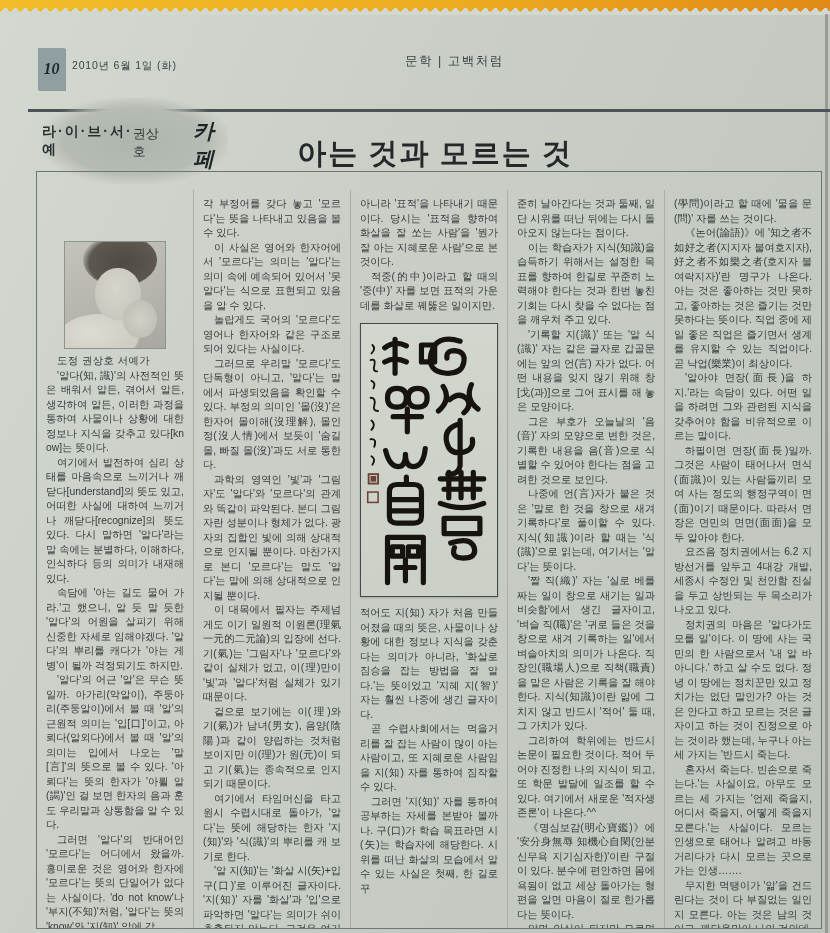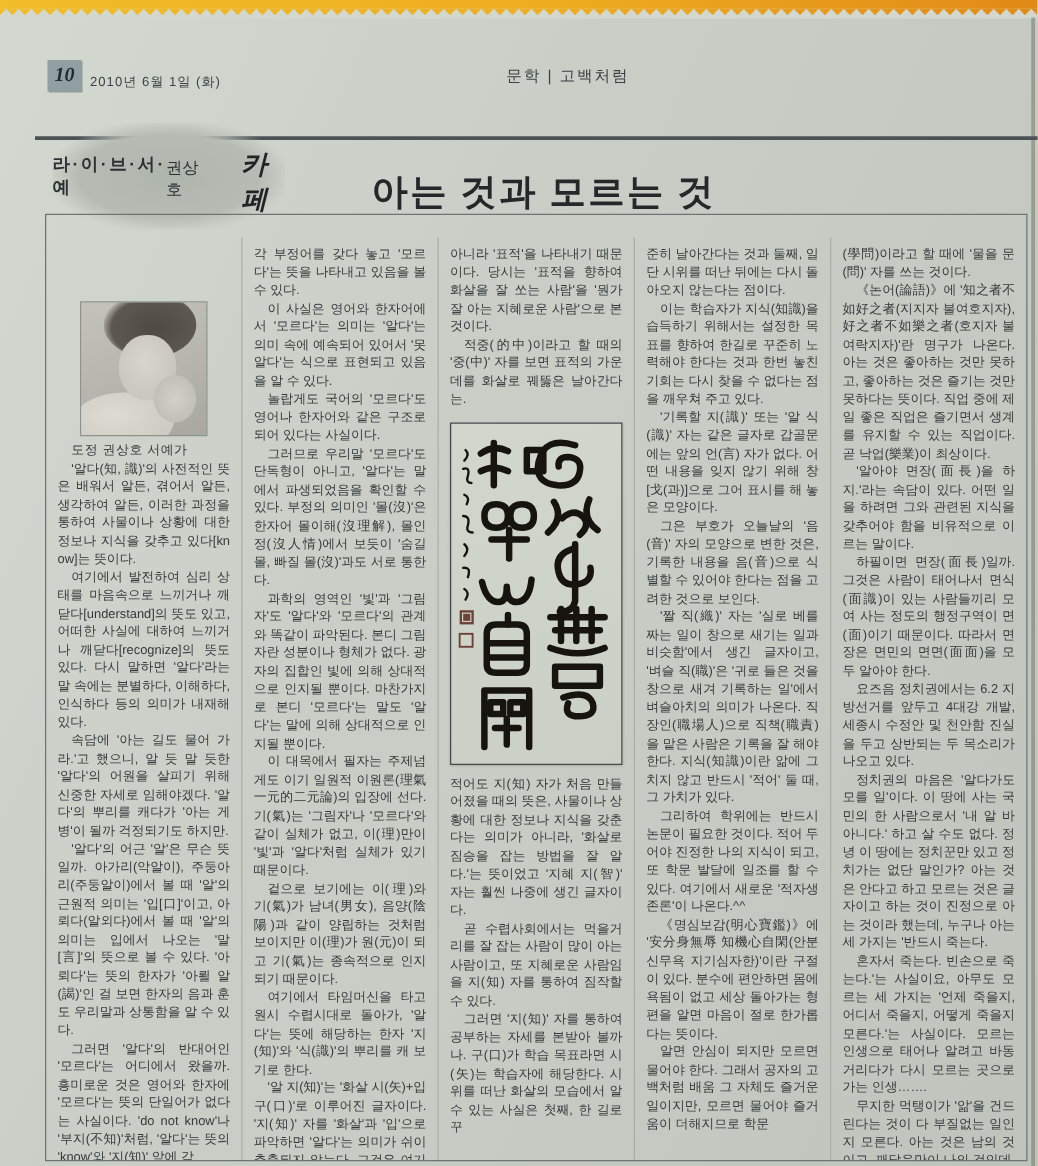--- a/index.html
+++ b/index.html
@@ -14,21 +14,21 @@
     background:linear-gradient(115deg,#d3d8d0 0%,#c9cec6 38%,#c2c8c0 78%,#bdc3bb 100%);
   }
   .torn-edge{
     position:absolute;left:0;right:0;top:-7px;height:8px;
     background:conic-gradient(from 135deg at 50% 0,#d2d7cf 90deg,transparent 0) 0 0/10px 8px repeat-x;
   }
   .edge-shadow-right{position:absolute;top:0;bottom:0;right:2px;width:3px;background:rgba(70,75,70,.35);}
   
   .page-header{position:absolute;left:0;top:32px;right:0;height:34px;}
   .page-num-badge{
-    position:absolute;left:38px;top:2px;width:27px;height:25px;
+    position:absolute;left:38px;top:2px;width:27px;height:42px;
     background:#909fa1;color:#1c2b30;
     font-family:"Liberation Serif","DejaVu Serif",serif;font-style:italic;font-weight:bold;
     font-size:16px;display:flex;align-items:center;justify-content:center;
     box-shadow:1px 1px 0 rgba(60,65,62,.4);
   }
   .page-date{position:absolute;left:72px;top:13px;font-size:10.5px;letter-spacing:.8px;color:#3c4446;}
   .page-section{position:absolute;left:405px;top:7px;font-size:12.5px;letter-spacing:1.5px;color:#3a4143;}
   .header-rule{position:absolute;left:28px;right:0;top:63px;height:3px;background:#4c5255;}
   
   .masthead{
@@ -131,21 +131,21 @@
       <p>그러므로 우리말 '모르다'도 단독형이 아니고, '알다'는 말에서 파생되었음을 확인할 수 있다. 부정의 의미인 '몰(沒)'은 한자어 몰이해(沒理解), 몰인정(沒人情)에서 보듯이 '숨길 몰, 빠질 몰(沒)'과도 서로 통한다.</p>
       <p>과학의 영역인 '빛'과 '그림자'도 '알다'와 '모르다'의 관계와 똑같이 파악된다. 본디 그림자란 성분이나 형체가 없다. 광자의 집합인 빛에 의해 상대적으로 인지될 뿐이다. 마찬가지로 본디 '모르다'는 말도 '알다'는 말에 의해 상대적으로 인지될 뿐이다.</p>
       <p>이 대목에서 필자는 주제넘게도 이기 일원적 이원론(理氣一元的二元論)의 입장에 선다. 기(氣)는 '그림자'나 '모르다'와 같이 실체가 없고, 이(理)만이 '빛'과 '알다'처럼 실체가 있기 때문이다.</p>
       <p>겉으로 보기에는 이(理)와 기(氣)가 남녀(男女), 음양(陰陽)과 같이 양립하는 것처럼 보이지만 이(理)가 원(元)이 되고 기(氣)는 종속적으로 인지되기 때문이다.</p>
       <p>여기에서 타임머신을 타고 원시 수렵시대로 돌아가, '알다'는 뜻에 해당하는 한자 '지(知)'와 '식(識)'의 뿌리를 캐 보기로 한다.</p>
       <p>'알 지(知)'는 '화살 시(矢)+입 구(口)'로 이루어진 글자이다. '지(知)' 자를 '화살'과 '입'으로 파악하면 '알다'는 의미가 쉬이 추출되지 않는다. 그것은 여기의 구(口) 자는 '입'이</p>
     </div>
 
     <div class="col">
       <p class="cont">아니라 '표적'을 나타내기 때문이다. 당시는 '표적을 향하여 화살을 잘 쏘는 사람'을 '뭔가 잘 아는 지혜로운 사람'으로 본 것이다.</p>
-      <p>적중(的中)이라고 할 때의 '중(中)' 자를 보면 표적의 가운데를 화살로 꿰뚫은 날아간다는.</p>
+      <p>적중(的中)이라고 할 때의 '중(中)' 자를 보면 표적의 가운데를 화살로 꿰뚫은 일이지만.</p>
 
       <div class="artwork">
         <svg width="132" height="262" viewBox="0 0 140 276">
           <g fill="none" stroke="#17130f" stroke-linecap="round" stroke-linejoin="round">
 
             <g stroke-width="5.5">
               <path d="M103,12 q-26,-8 -31,14 q-4,18 16,20 q17,1 19,-12 q2,-11 -10,-12 q-9,0 -8,8"></path>
               <path d="M85,60 q9,14 -5,26"></path>
               <path d="M115,58 q-7,16 7,26"></path>
               <path d="M92,74 q10,-9 18,-1 q6,7 -3,15"></path>
@@ -192,20 +192,21 @@
       <p class="cont">적어도 지(知) 자가 처음 만들어졌을 때의 뜻은, 사물이나 상황에 대한 정보나 지식을 갖춘다는 의미가 아니라, '화살로 짐승을 잡는 방법을 잘 알다.'는 뜻이었고 '지혜 지(智)' 자는 훨씬 나중에 생긴 글자이다.</p>
       <p>곧 수렵사회에서는 먹을거리를 잘 잡는 사람이 많이 아는 사람이고, 또 지혜로운 사람임을 지(知) 자를 통하여 짐작할 수 있다.</p>
       <p>그러면 '지(知)' 자를 통하여 공부하는 자세를 본받아 볼까나. 구(口)가 학습 목표라면 시(矢)는 학습자에 해당한다. 시위를 떠난 화살의 모습에서 알 수 있는 사실은 첫째, 한 길로 꾸</p>
     </div>
 
     <div class="col">
       <p class="cont">준히 날아간다는 것과 둘째, 일단 시위를 떠난 뒤에는 다시 돌아오지 않는다는 점이다.</p>
       <p>이는 학습자가 지식(知識)을 습득하기 위해서는 설정한 목표를 향하여 한길로 꾸준히 노력해야 한다는 것과 한번 놓친 기회는 다시 찾을 수 없다는 점을 깨우쳐 주고 있다.</p>
       <p>'기록할 지(識)' 또는 '알 식(識)' 자는 같은 글자로 갑골문에는 앞의 언(言) 자가 없다. 어떤 내용을 잊지 않기 위해 창[戈(과)]으로 그어 표시를 해 놓은 모양이다.</p>
       <p>그은 부호가 오늘날의 '음(音)' 자의 모양으로 변한 것은, 기록한 내용을 음(音)으로 식별할 수 있어야 한다는 점을 고려한 것으로 보인다.</p>
+      <p>나중에 언(言)자가 붙은 것은 '말로 한 것을 창으로 새겨 기록하다'로 풀이할 수 있다. 지식(知識)이라 할 때는 '식(識)'으로 읽는데, 여기서는 '알다'는 뜻이다.</p>
       <p>'짤 직(織)' 자는 '실로 베를 짜는 일이 창으로 새기는 일과 비슷함'에서 생긴 글자이고, '벼슬 직(職)'은 '귀로 들은 것을 창으로 새겨 기록하는 일'에서 벼슬아치의 의미가 나온다. 직장인(職場人)으로 직책(職責)을 맡은 사람은 기록을 잘 해야 한다. 지식(知識)이란 앎에 그치지 않고 반드시 '적어' 둘 때, 그 가치가 있다.</p>
       <p>그리하여 학위에는 반드시 논문이 필요한 것이다. 적어 두어야 진정한 나의 지식이 되고, 또 학문 발달에 일조를 할 수 있다. 여기에서 새로운 '적자생존론'이 나온다.^^</p>
       <p>《명심보감(明心寶鑑)》에 '安分身無辱 知機心自閑(안분신무욕 지기심자한)'이란 구절이 있다. 분수에 편안하면 몸에 욕됨이 없고 세상 돌아가는 형편을 알면 마음이 절로 한가롭다는 뜻이다.</p>
       <p>알면 안심이 되지만 모르면 물어야 한다. 그래서 공자의 고백처럼 배움 그 자체도 즐거운 일이지만, 모르면 물어야 즐거움이 더해지므로 학문</p>
     </div>
 
     <div class="col">
       <p class="cont">(學問)이라고 할 때에 '물을 문(問)' 자를 쓰는 것이다.</p>
       <p>《논어(論語)》에 '知之者不如好之者(지지자 불여호지자), 好之者不如樂之者(호지자 불여락지자)'란 명구가 나온다. 아는 것은 좋아하는 것만 못하고, 좋아하는 것은 즐기는 것만 못하다는 뜻이다. 직업 중에 제일 좋은 직업은 즐기면서 생계를 유지할 수 있는 직업이다. 곧 낙업(樂業)이 최상이다.</p>
       <p>'알아야 면장(面長)을 하지.'라는 속담이 있다. 어떤 일을 하려면 그와 관련된 지식을 갖추어야 함을 비유적으로 이르는 말이다.</p>

